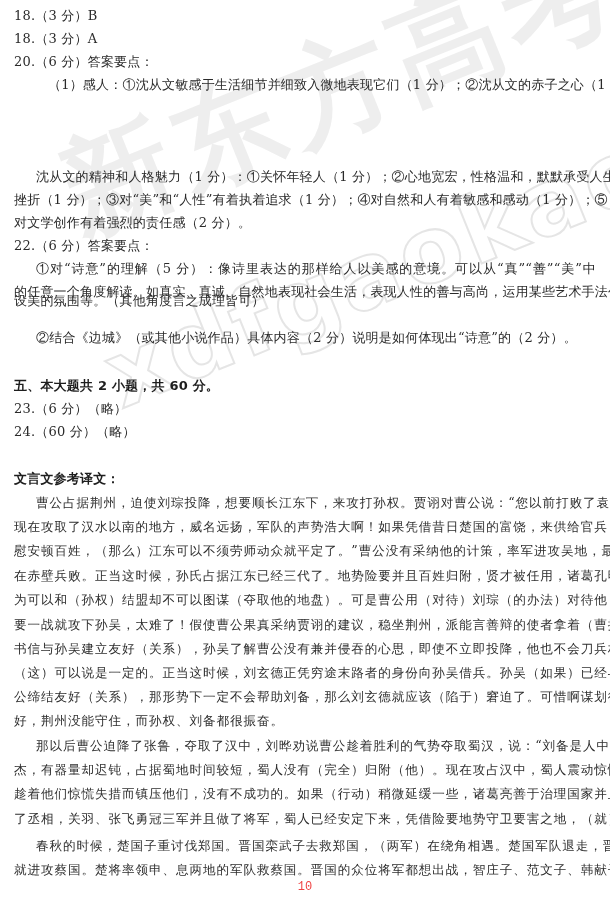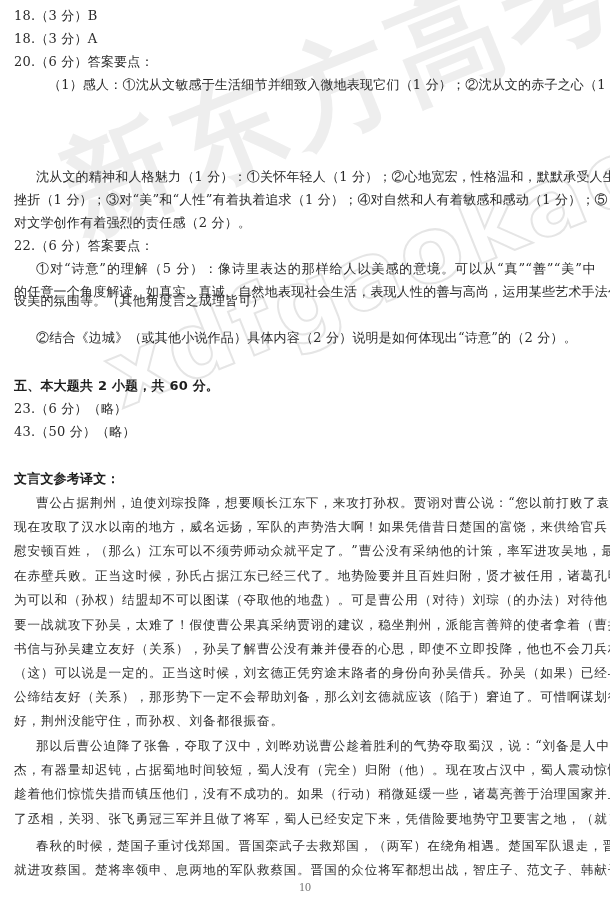--- a/index.html
+++ b/index.html
@@ -6,21 +6,21 @@
     body { width: 610px; height: 904px; position: relative; overflow: hidden;
            font-family: "DejaVu Serif", "Liberation Serif", serif; color: #2a2a2a; }
     .page { position: absolute; left: 0; top: 0; width: 610px; height: 904px; }
     .line { position: absolute; left: 14px; font-size: 13px; line-height: 16px; white-space: nowrap; letter-spacing: 0.2px; }
     .ind1 { left: 48px; }
     .indp { left: 36px; }
     .bold { font-family: "DejaVu Sans", "Liberation Sans", sans-serif; font-weight: bold; font-size: 13px; color: #1e1e1e; }
     .just { width: 582px; text-align: justify; text-align-last: justify; }
     .just.indp { width: 560px; }
     .trans { font-size: 12.6px; letter-spacing: 0.9px; color: #2e2e2e; }
-    .pageno { position: absolute; top: 880px; left: 0; width: 610px; text-align: center; font-size: 12px; font-family: Liberation Serif, serif; color: #737373; }
+    .pageno { position: absolute; top: 880px; left: 0; width: 610px; text-align: center; font-size: 12px; font-family: Liberation Mono, monospace; color: #ef4444; }
     .watermark { position: absolute; pointer-events: none; color: rgba(160,160,160,0.18);
                  font-family: "DejaVu Sans", sans-serif; font-weight: bold; white-space: nowrap; }
     .wm1 { left: 40px; top: 130px; font-size: 110px; transform: rotate(-22deg); transform-origin: left top; letter-spacing: 8px; }
     .wm2 { left: 90px; top: 330px; font-size: 92px; transform: rotate(-22deg); transform-origin: left top; letter-spacing: 4px;
            -webkit-text-stroke: 2px rgba(150,150,150,0.25); color: transparent; }
   </style>
 </head>
 <body>
 
 <div class="page">
@@ -38,21 +38,21 @@
   <div class="line" style="top:215px">对文学创作有着强烈的责任感（2 分）。</div>
 
   <div class="line" style="top:238px">22.（6 分）答案要点：</div>
   <div class="line indp just" style="top:261px">①对“诗意”的理解（5 分）：像诗里表达的那样给人以美感的意境。可以从“真”“善”“美”中</div>
   <div class="line just" style="top:284px">的任意一个角度解读。如真实、真诚、自然地表现社会生活，表现人性的善与高尚，运用某些艺术手法创</div>
   <div class="line" style="top:293px">设美的氛围等。（其他角度言之成理皆可）</div>
   <div class="line indp" style="top:330px">②结合《边城》（或其他小说作品）具体内容（2 分）说明是如何体现出“诗意”的（2 分）。</div>
 
   <div class="line bold" style="top:378px">五、本大题共 2 小题，共 60 分。</div>
   <div class="line" style="top:401px">23.（6 分）（略）</div>
-  <div class="line" style="top:424px">43.（50 分）（略）</div>
+  <div class="line" style="top:424px">24.（60 分）（略）</div>
 
   <div class="line bold" style="top:471px">文言文参考译文：</div>
   <div class="line trans indp just" style="top:495px">曹公占据荆州，迫使刘琮投降，想要顺长江东下，来攻打孙权。贾诩对曹公说：“您以前打败了袁氏，</div>
   <div class="line trans just" style="top:519px">现在攻取了汉水以南的地方，威名远扬，军队的声势浩大啊！如果凭借昔日楚国的富饶，来供给官兵，抚</div>
   <div class="line trans just" style="top:543px">慰安顿百姓，（那么）江东可以不须劳师动众就平定了。”曹公没有采纳他的计策，率军进攻吴地，最终</div>
   <div class="line trans just" style="top:568px">在赤壁兵败。正当这时候，孙氏占据江东已经三代了。地势险要并且百姓归附，贤才被任用，诸葛孔明认</div>
   <div class="line trans just" style="top:592px">为可以和（孙权）结盟却不可以图谋（夺取他的地盘）。可是曹公用（对待）刘琮（的办法）对待他，想</div>
   <div class="line trans just" style="top:617px">要一战就攻下孙吴，太难了！假使曹公果真采纳贾诩的建议，稳坐荆州，派能言善辩的使者拿着（曹操的）</div>
   <div class="line trans just" style="top:641px">书信与孙吴建立友好（关系），孙吴了解曹公没有兼并侵吞的心思，即使不立即投降，他也不会刀兵相见，</div>
   <div class="line trans just" style="top:665px">（这）可以说是一定的。正当这时候，刘玄德正凭穷途末路者的身份向孙吴借兵。孙吴（如果）已经与曹</div>

